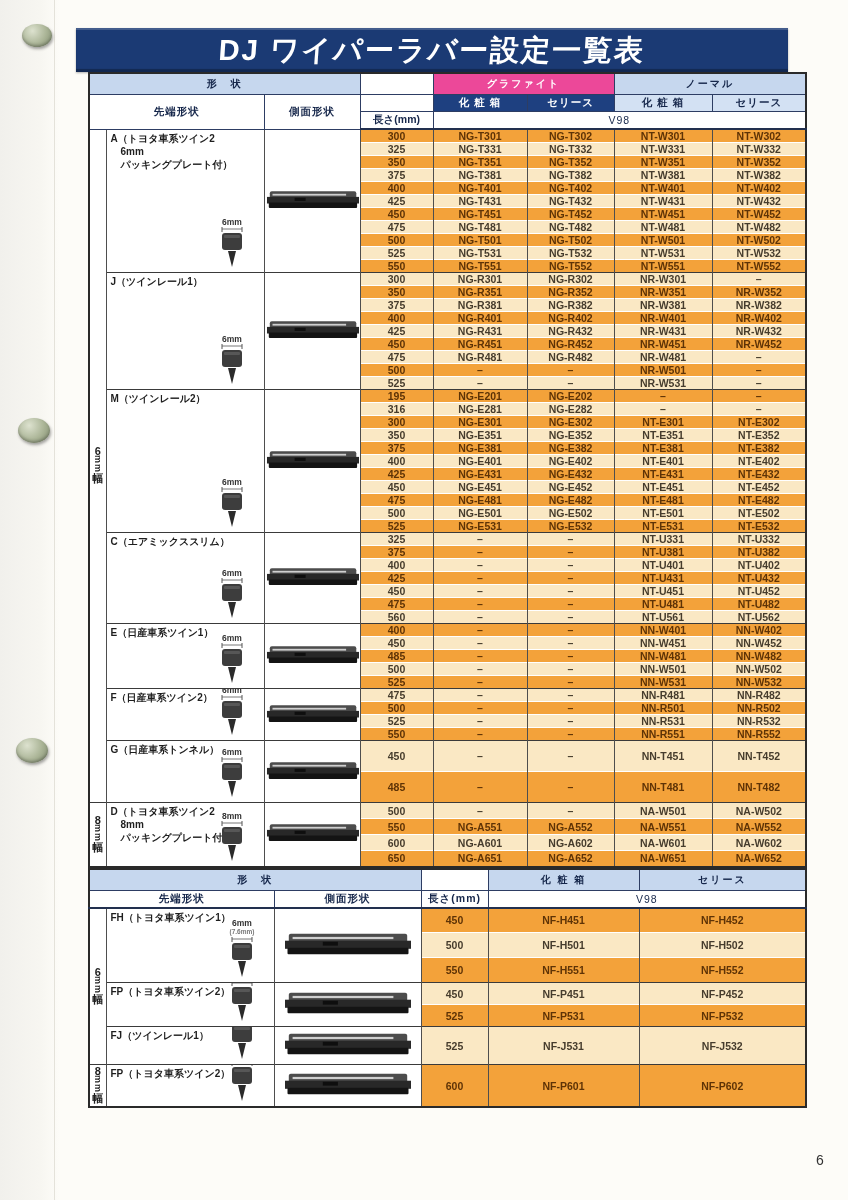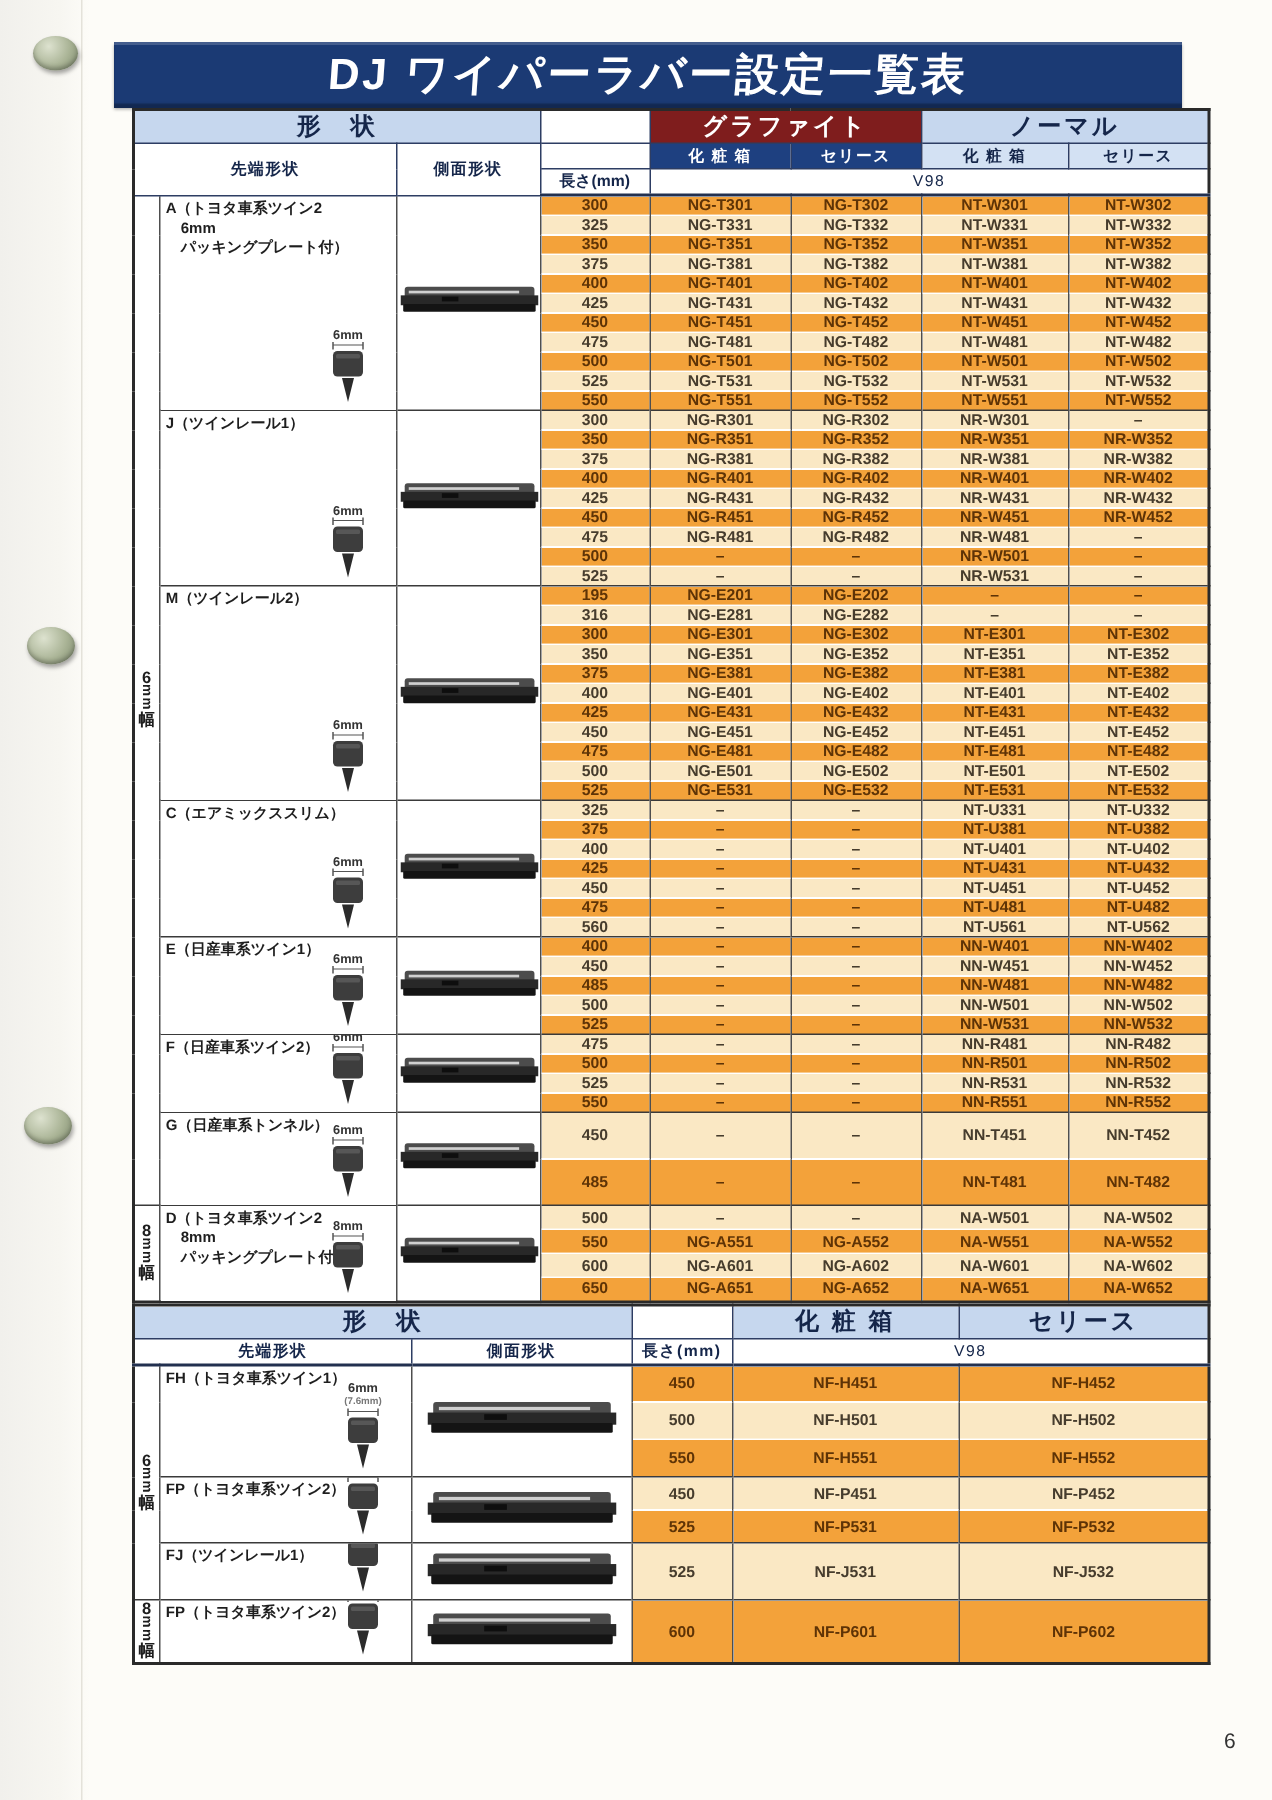--- a/index.html
+++ b/index.html
@@ -21,24 +21,24 @@
   .titlebar{margin:28px 20px 0 16px;height:44px;background:#1b3a74;
     box-shadow:inset 0 2px 0 rgba(255,255,255,.18), inset 0 -3px 1px rgba(0,0,0,.3), 0 1px 2px rgba(0,0,0,.3);}
   .titlebar .t{display:block;text-align:center;line-height:44px;color:#ffffff;
     font-size:29px;font-weight:bold;letter-spacing:2px;transform:skewX(-4deg);}
 
   .sec-title{margin:9px 0 2px 2px;font-size:17px;font-weight:bold;color:#16356b;letter-spacing:1px;line-height:20px;}
 
   table{border-collapse:collapse;table-layout:fixed;margin-left:28px;width:717px;
     border:2px solid #2a2a2a;background:#fff;}
   th{border:1px solid #2d3d63;font-weight:bold;color:#15264a;padding:0 2px;overflow:hidden;}
-  .hr1 th{height:20px;font-size:16px;letter-spacing:2px;}
+  .hr1 th{height:20px;font-size:10px;letter-spacing:2px;}
   .hr2 th{height:16px;font-size:10.5px;letter-spacing:1px;}
   .hr3 th{height:16px;font-size:10.5px;}
-  .hnavy{background:#7f1d1d;color:#ffffff !important;}
+  .hnavy{background:#ec4899;color:#ffffff !important;}
   .hnavy2{background:#1e4080;color:#ffffff !important;}
   .hblue{background:#c6d7ee;}
   .hblue2{background:#d3e1f3;}
   .hwhite{background:#ffffff;}
   .hsub{background:#ffffff;font-size:11px;}
   .hlen{background:#ffffff;}
   .hv98{background:#ffffff;font-weight:normal;font-size:11px;letter-spacing:1px;}
 
   tbody td{border-left:1px solid #4e4e4e;border-top:1px solid rgba(255,255,255,.85);
     font-size:10.5px;font-weight:bold;text-align:center;padding:0 2px;overflow:hidden;}

